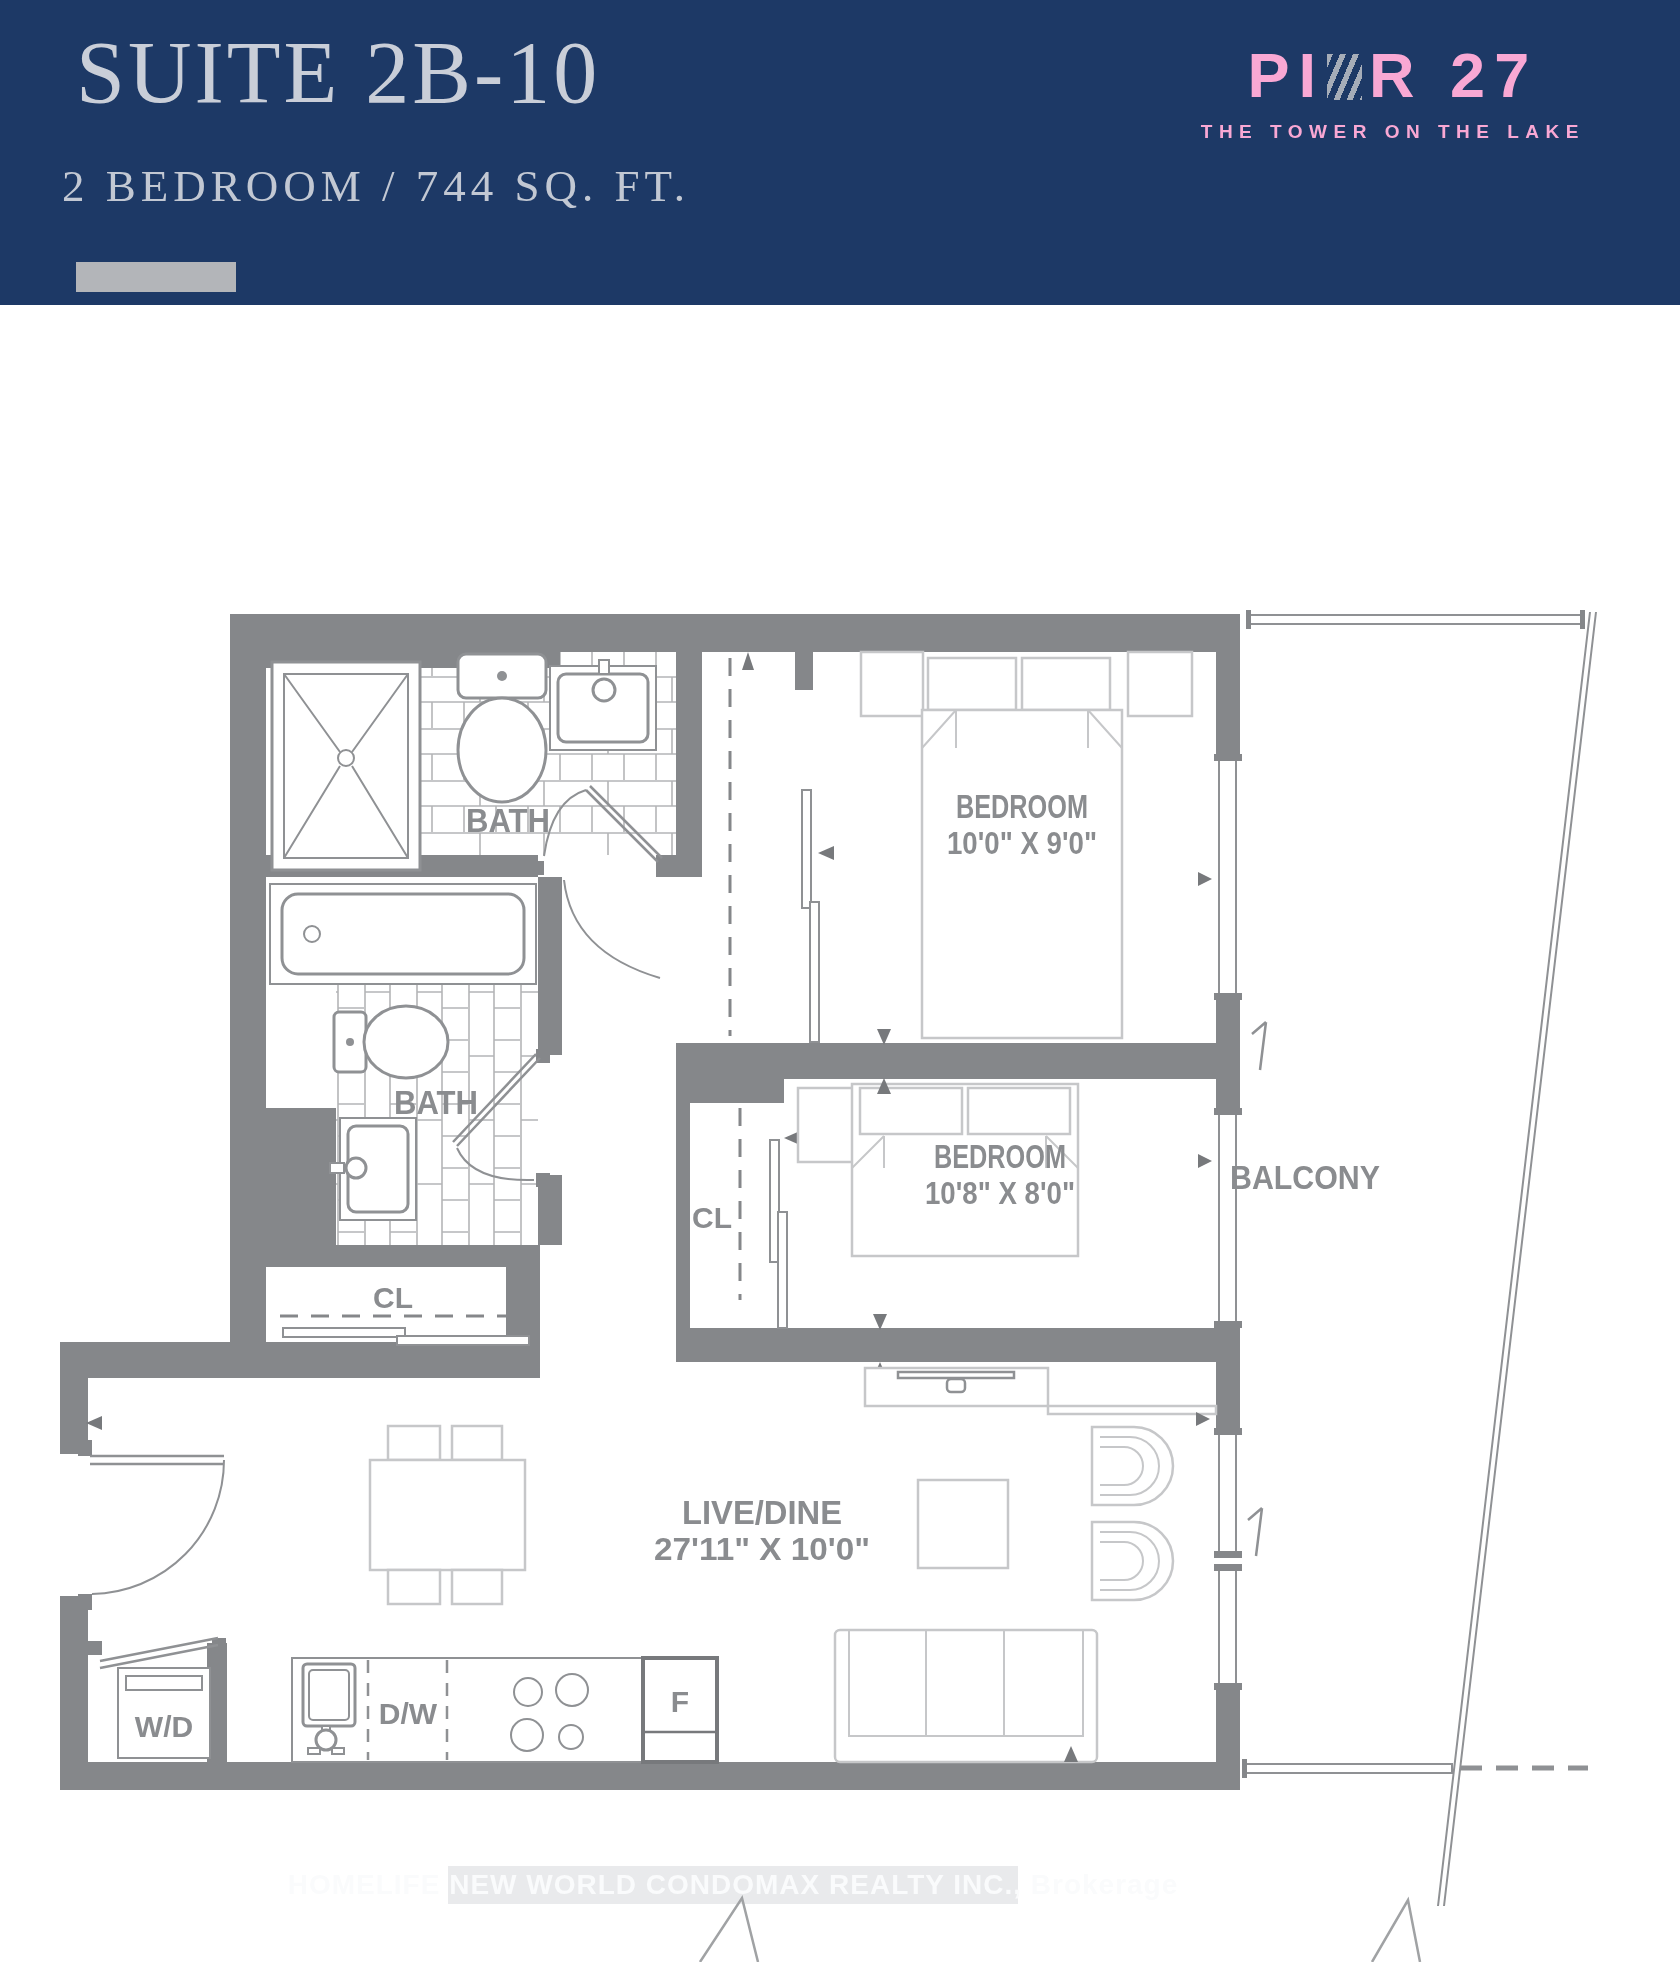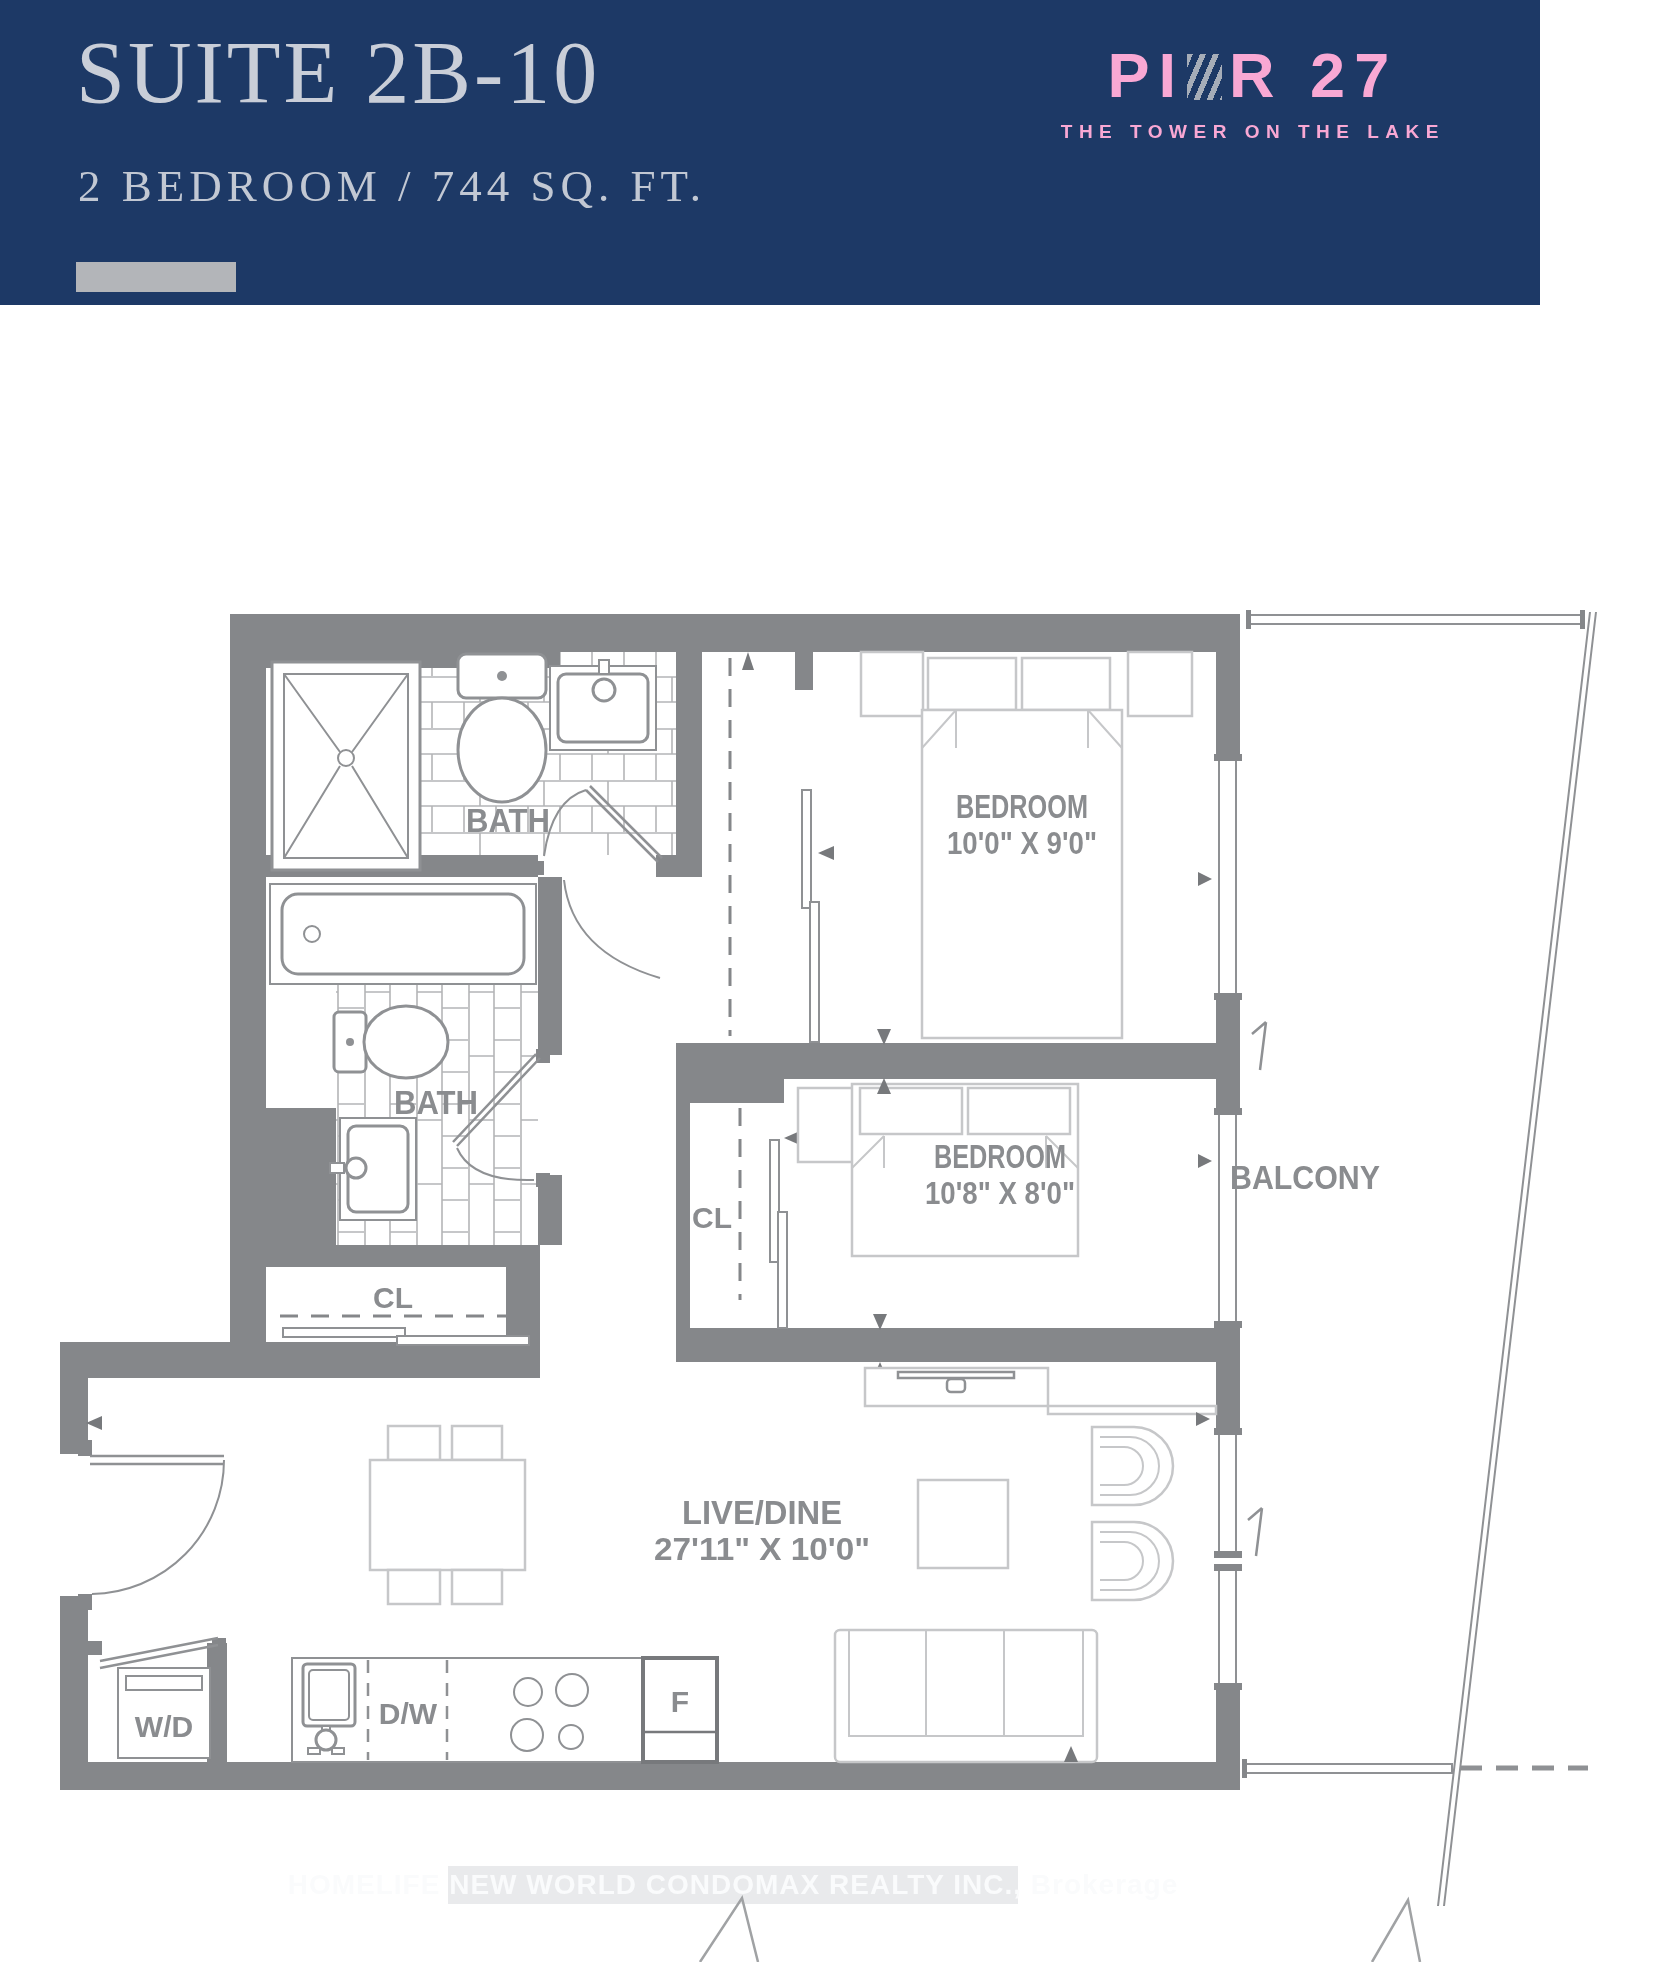--- a/index.html
+++ b/index.html
@@ -1,23 +1,23 @@
 <!DOCTYPE html>
 <html><head>
 <meta charset="utf-8">
 <style>
   html,body{margin:0;padding:0;background:#fff;}
   .page{position:relative;width:1680px;height:1962px;background:#fff;overflow:hidden;
         font-family:"Liberation Sans",sans-serif;}
   
-  .header{position:absolute;left:0;top:0;width:1540px;height:305px;background:#1d3966;text-decoration:underline;}
+  .header{position:absolute;left:0;top:0;width:1680px;height:305px;background:#1d3966;text-decoration:underline;}
   .suite-title{position:absolute;left:76px;top:22px;margin:0;
         font-family:"Liberation Serif",serif;font-weight:normal;
         font-size:88px;letter-spacing:3px;color:#c9ced8;}
-  .suite-subtitle{position:absolute;left:78px;top:160px;margin:0;
+  .suite-subtitle{position:absolute;left:62px;top:160px;margin:0;
         font-family:"Liberation Serif",serif;font-weight:normal;
         font-size:45px;letter-spacing:5px;color:#c2c8d3;}
   .title-bar{position:absolute;left:76px;top:262px;width:160px;height:30px;background:#b3b5b9;}
   .logo{position:absolute;top:44px;right:95px;text-align:center;color:#f9a8d4;}
   .logo-row{font-size:63px;font-weight:bold;letter-spacing:9px;line-height:1;white-space:nowrap;}
   .logo-e{display:inline-block;width:35px;height:46px;margin:0 7px 0 2px;transform:translateY(3px);
         background:repeating-linear-gradient(113deg,#a6adb8 0 5.5px,rgba(0,0,0,0) 5.5px 12px);}
   .logo-tagline{margin-top:14px;font-size:19px;font-weight:bold;letter-spacing:6.5px;white-space:nowrap;}
   
   .plan-svg{position:absolute;left:0;top:0;}

